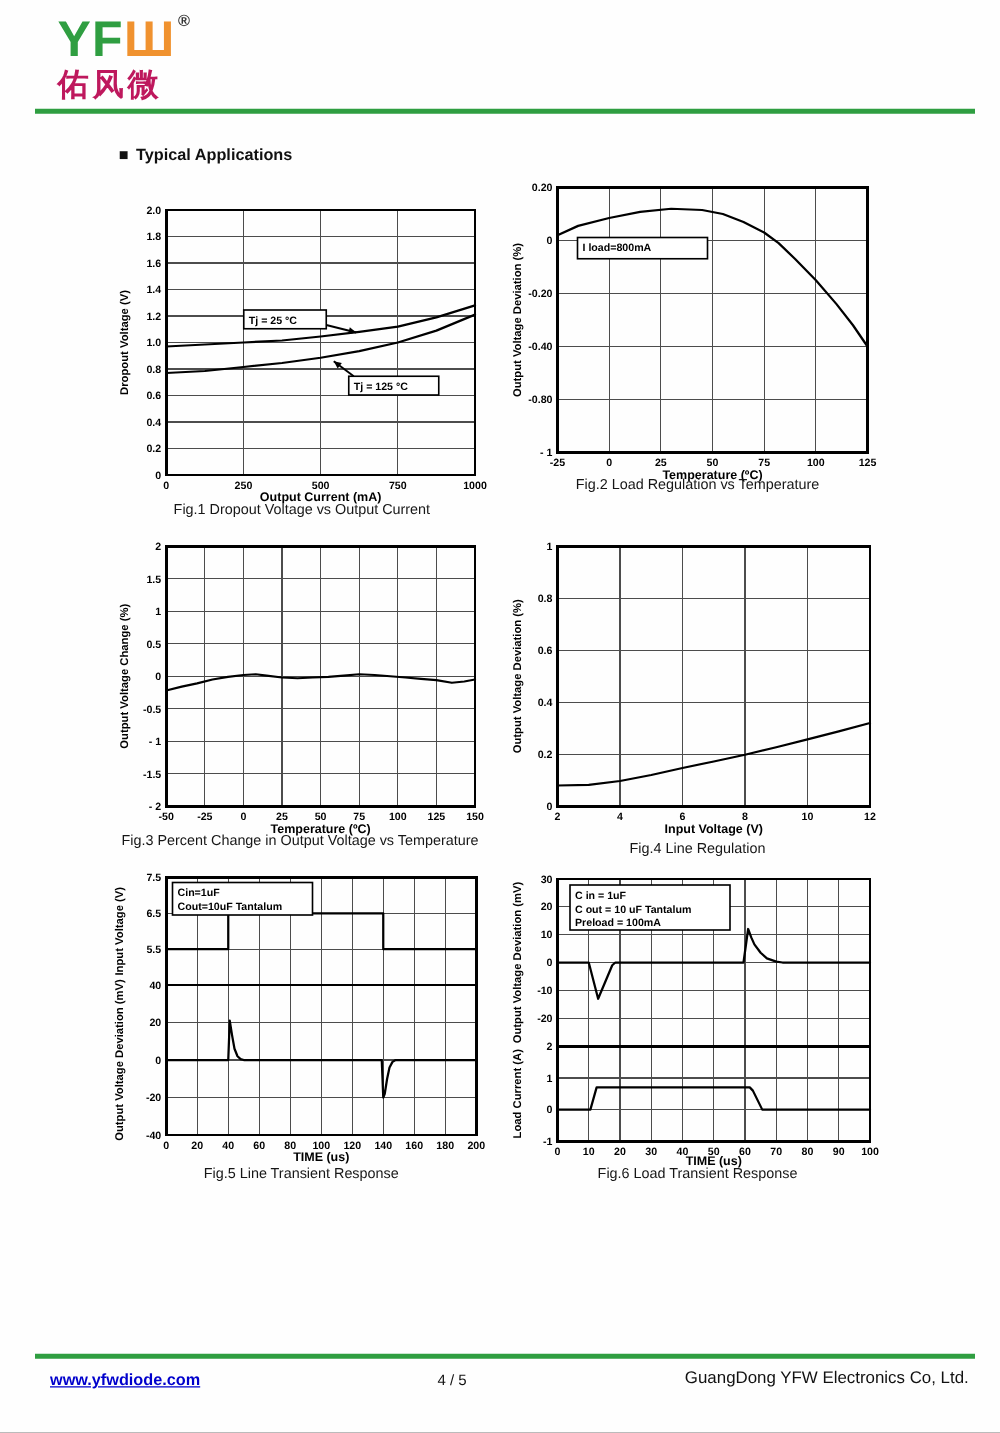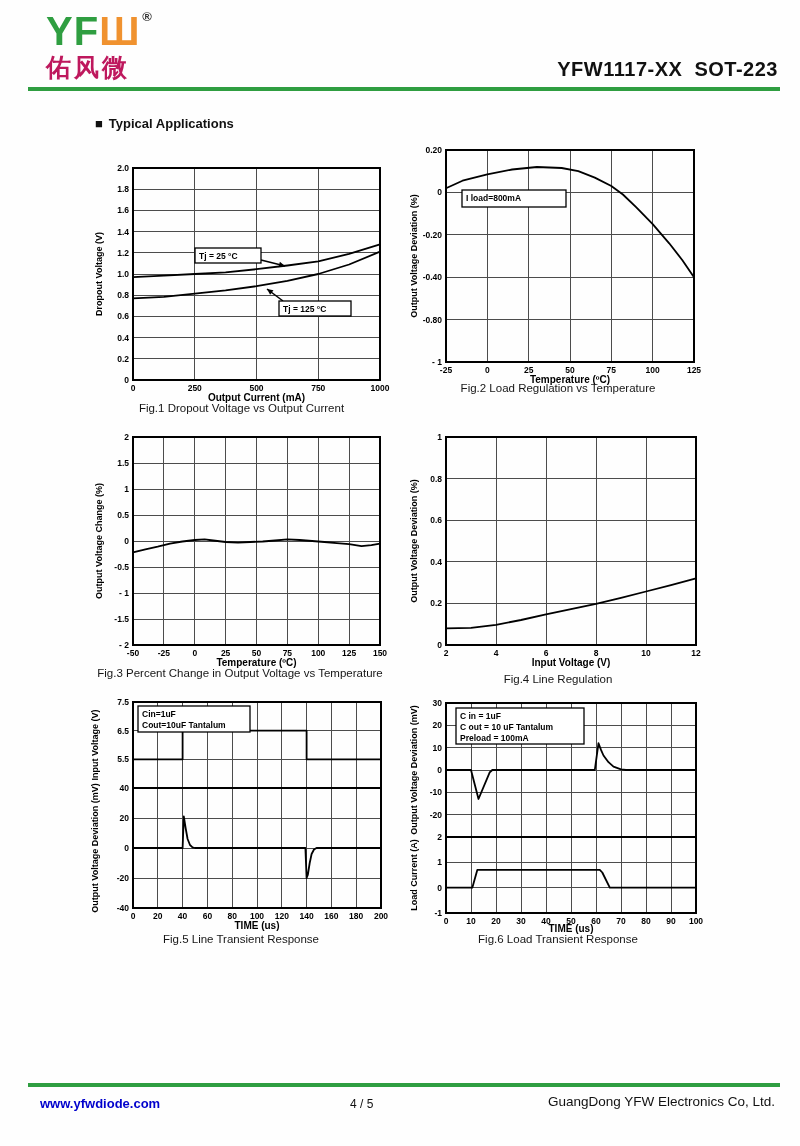--- a/index.html
+++ b/index.html
@@ -44,34 +44,33 @@
   .tick{font-family:"Liberation Sans",sans-serif;font-size:8.5px;font-weight:bold;fill:#000;}
   .yt{text-anchor:end;}
   .xt{text-anchor:middle;}
   .axis{font-family:"Liberation Sans",sans-serif;font-size:10px;font-weight:bold;fill:#000;text-anchor:middle;}
   .yl{font-size:9px;}
   .annbox{fill:#fff;stroke:#000;stroke-width:1.3;}
   .anntext{font-family:"Liberation Sans",sans-serif;font-size:8.5px;font-weight:bold;fill:#000;}
   .arrow{stroke:#000;stroke-width:1.5;}
   .ahead{fill:#000;}
   
-  .site{position:absolute;left:40px;top:1096px;font-size:13px;font-weight:bold;color:var(--blue);cursor:pointer;}
+  .site{position:absolute;left:40px;top:1096px;font-size:13px;font-weight:bold;color:var(--blue);text-decoration:underline;cursor:pointer;}
   .pageno{position:absolute;left:350px;top:1097px;width:100px;text-align:left;font-size:12px;font-weight:normal;}
   .company{position:absolute;right:25px;top:1094px;font-size:13.5px;font-weight:normal;}
 </style>
 </head>
 <body>
 
 <div class="page">
 
   <div class="logo">
     <div class="logo-line1"><span class="lg-green">YF</span><span class="lg-orange">Ш</span><span class="lg-reg">®</span></div>
     <div class="logo-cn">佑风微</div>
   </div>
-  <div class="title">YFW1117-XX  SOT-223</div>
   <div class="rule rule-top"></div>
 
   <div class="section-head">
     <span class="bullet">■</span><span class="sec-title">Typical Applications</span>
   </div>
 
   <figure class="fig f1">
     <svg width="307" height="250" viewBox="0 0 307 250">
         <line x1="45" y1="10" x2="292" y2="10" class="grid"></line>
         <text x="41" y="13" class="tick yt">2.0</text>

